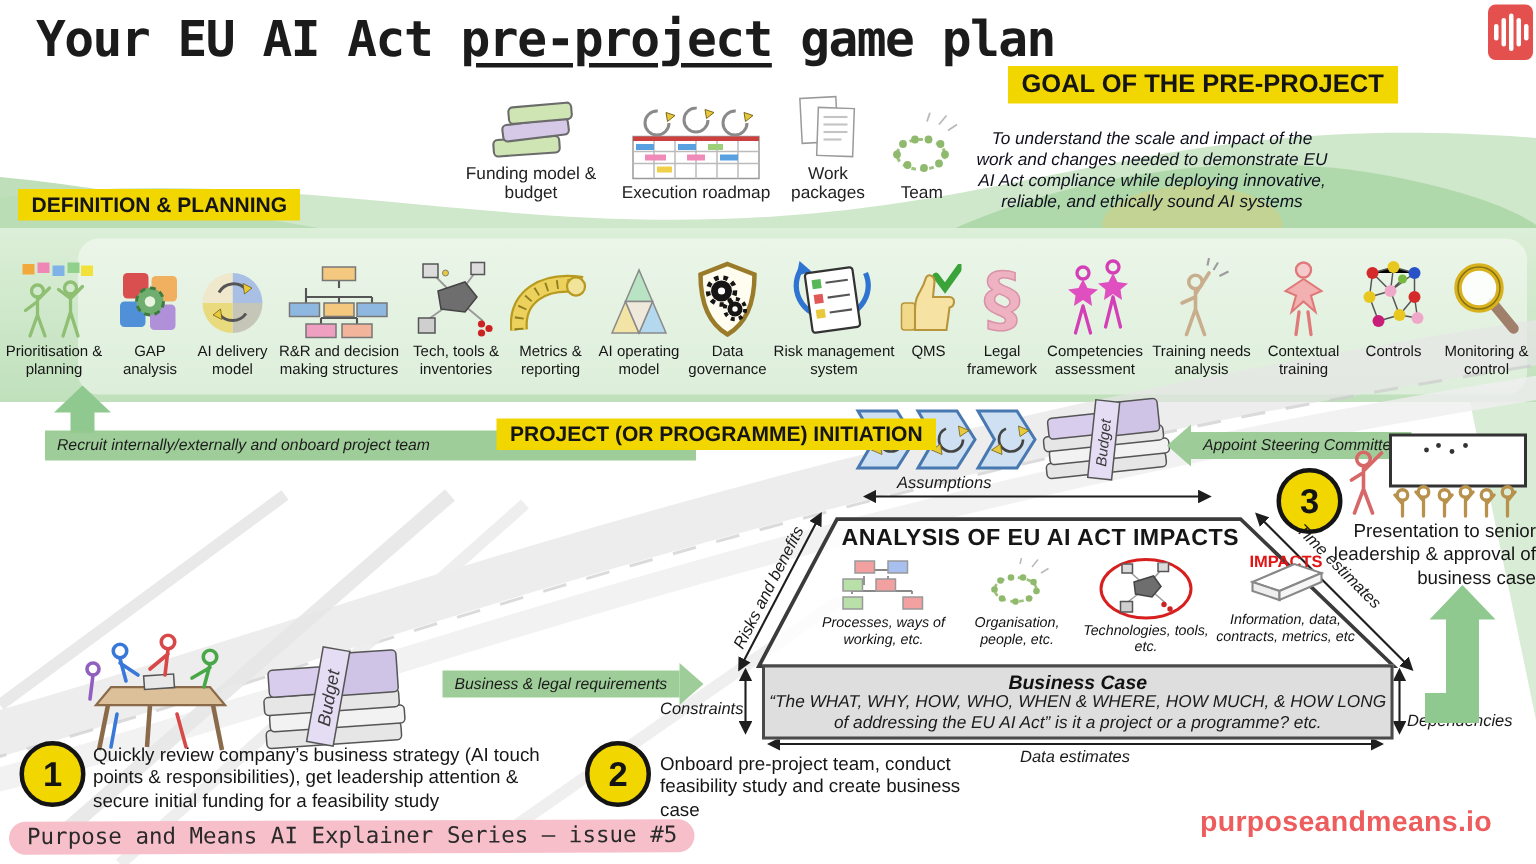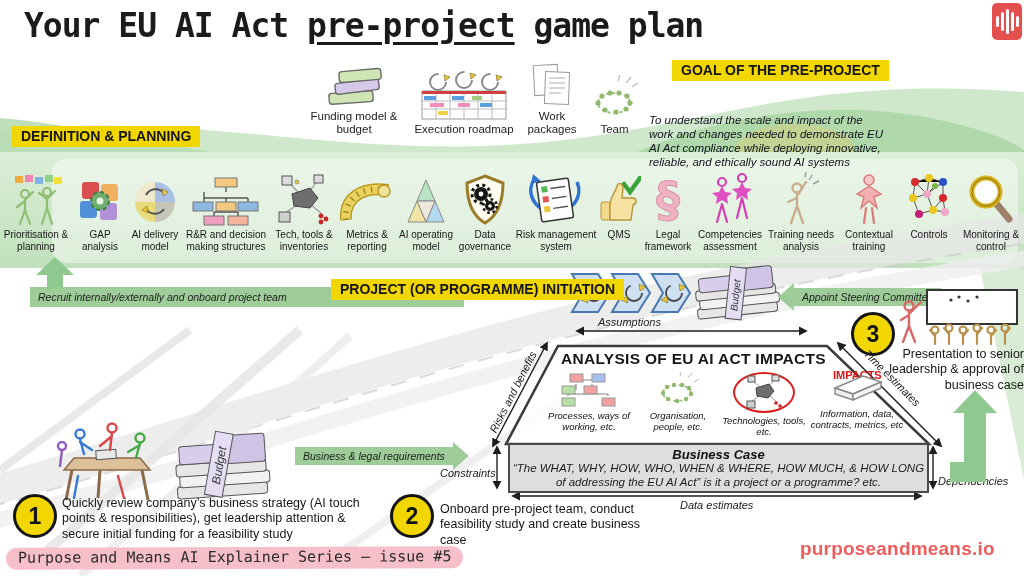--- a/index.html
+++ b/index.html
@@ -12,23 +12,23 @@
          font-size:33px;letter-spacing:-1px;white-space:nowrap;color:#1b1b1b;}
   #title .u{text-decoration:underline;text-decoration-thickness:3px;text-underline-offset:5px;}
   
   #logo{right:2px;top:3px;width:30px;height:37px;background:#e4504e;border-radius:5px;
         display:flex;align-items:center;justify-content:center;gap:2px;}
   #logo i{display:block;width:3px;background:#fff;border-radius:2px;}
   
   .ylabel{background:#f2d600;color:#151515;font-weight:bold;padding:2px 9px 3px;font-size:14px;
           white-space:nowrap;}
   
-  #goal-head{left:672px;top:60px;font-size:14px;}
-  #goal-body{left:649px;top:86px;width:238px;font-size:11.5px;font-style:italic;
-             line-height:1.22;color:#10101e;margin-top:27px;}
+  #goal-head{left:672px;top:44px;font-size:17px;}
+  #goal-body{left:649px;top:86px;width:238px;font-size:11.5px;font-style:italic;text-align:center;
+             line-height:1.22;color:#10101e;}
   
   #deliv{left:300px;top:62px;width:345px;display:flex;}
   .deliv-item{display:flex;flex-direction:column;align-items:center;justify-content:flex-end;}
   .deliv-label{font-size:11.5px;text-align:center;line-height:1.12;margin-top:2px;color:#222;}
   
   #defplan-head{left:12px;top:126px;}
   #dp-strip{left:0;top:172px;width:1024px;display:flex;align-items:flex-end;}
   .dp-item{display:flex;flex-direction:column;align-items:center;justify-content:flex-end;}
   .dp-icon{height:54px;display:flex;align-items:flex-end;justify-content:center;}
   .dp-label{font-size:10px;line-height:1.18;text-align:center;margin-top:3px;color:#161616;

